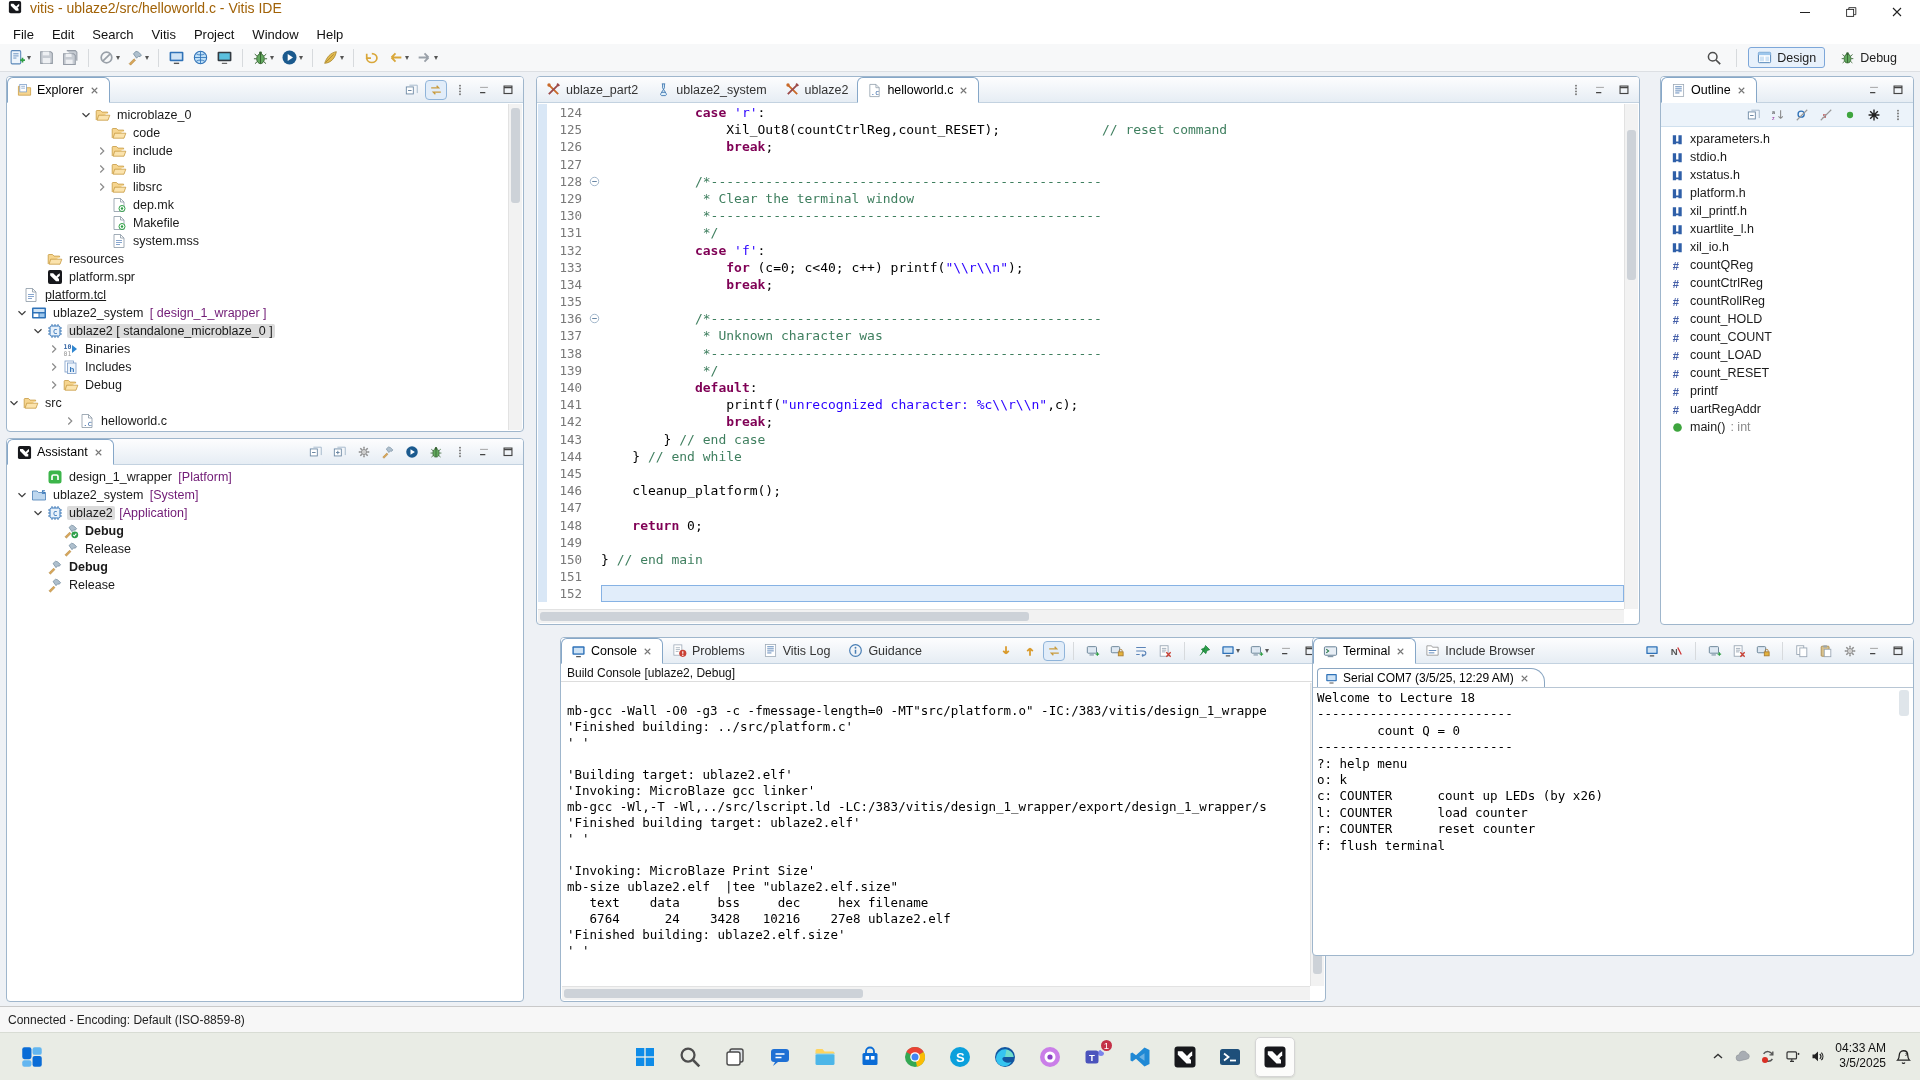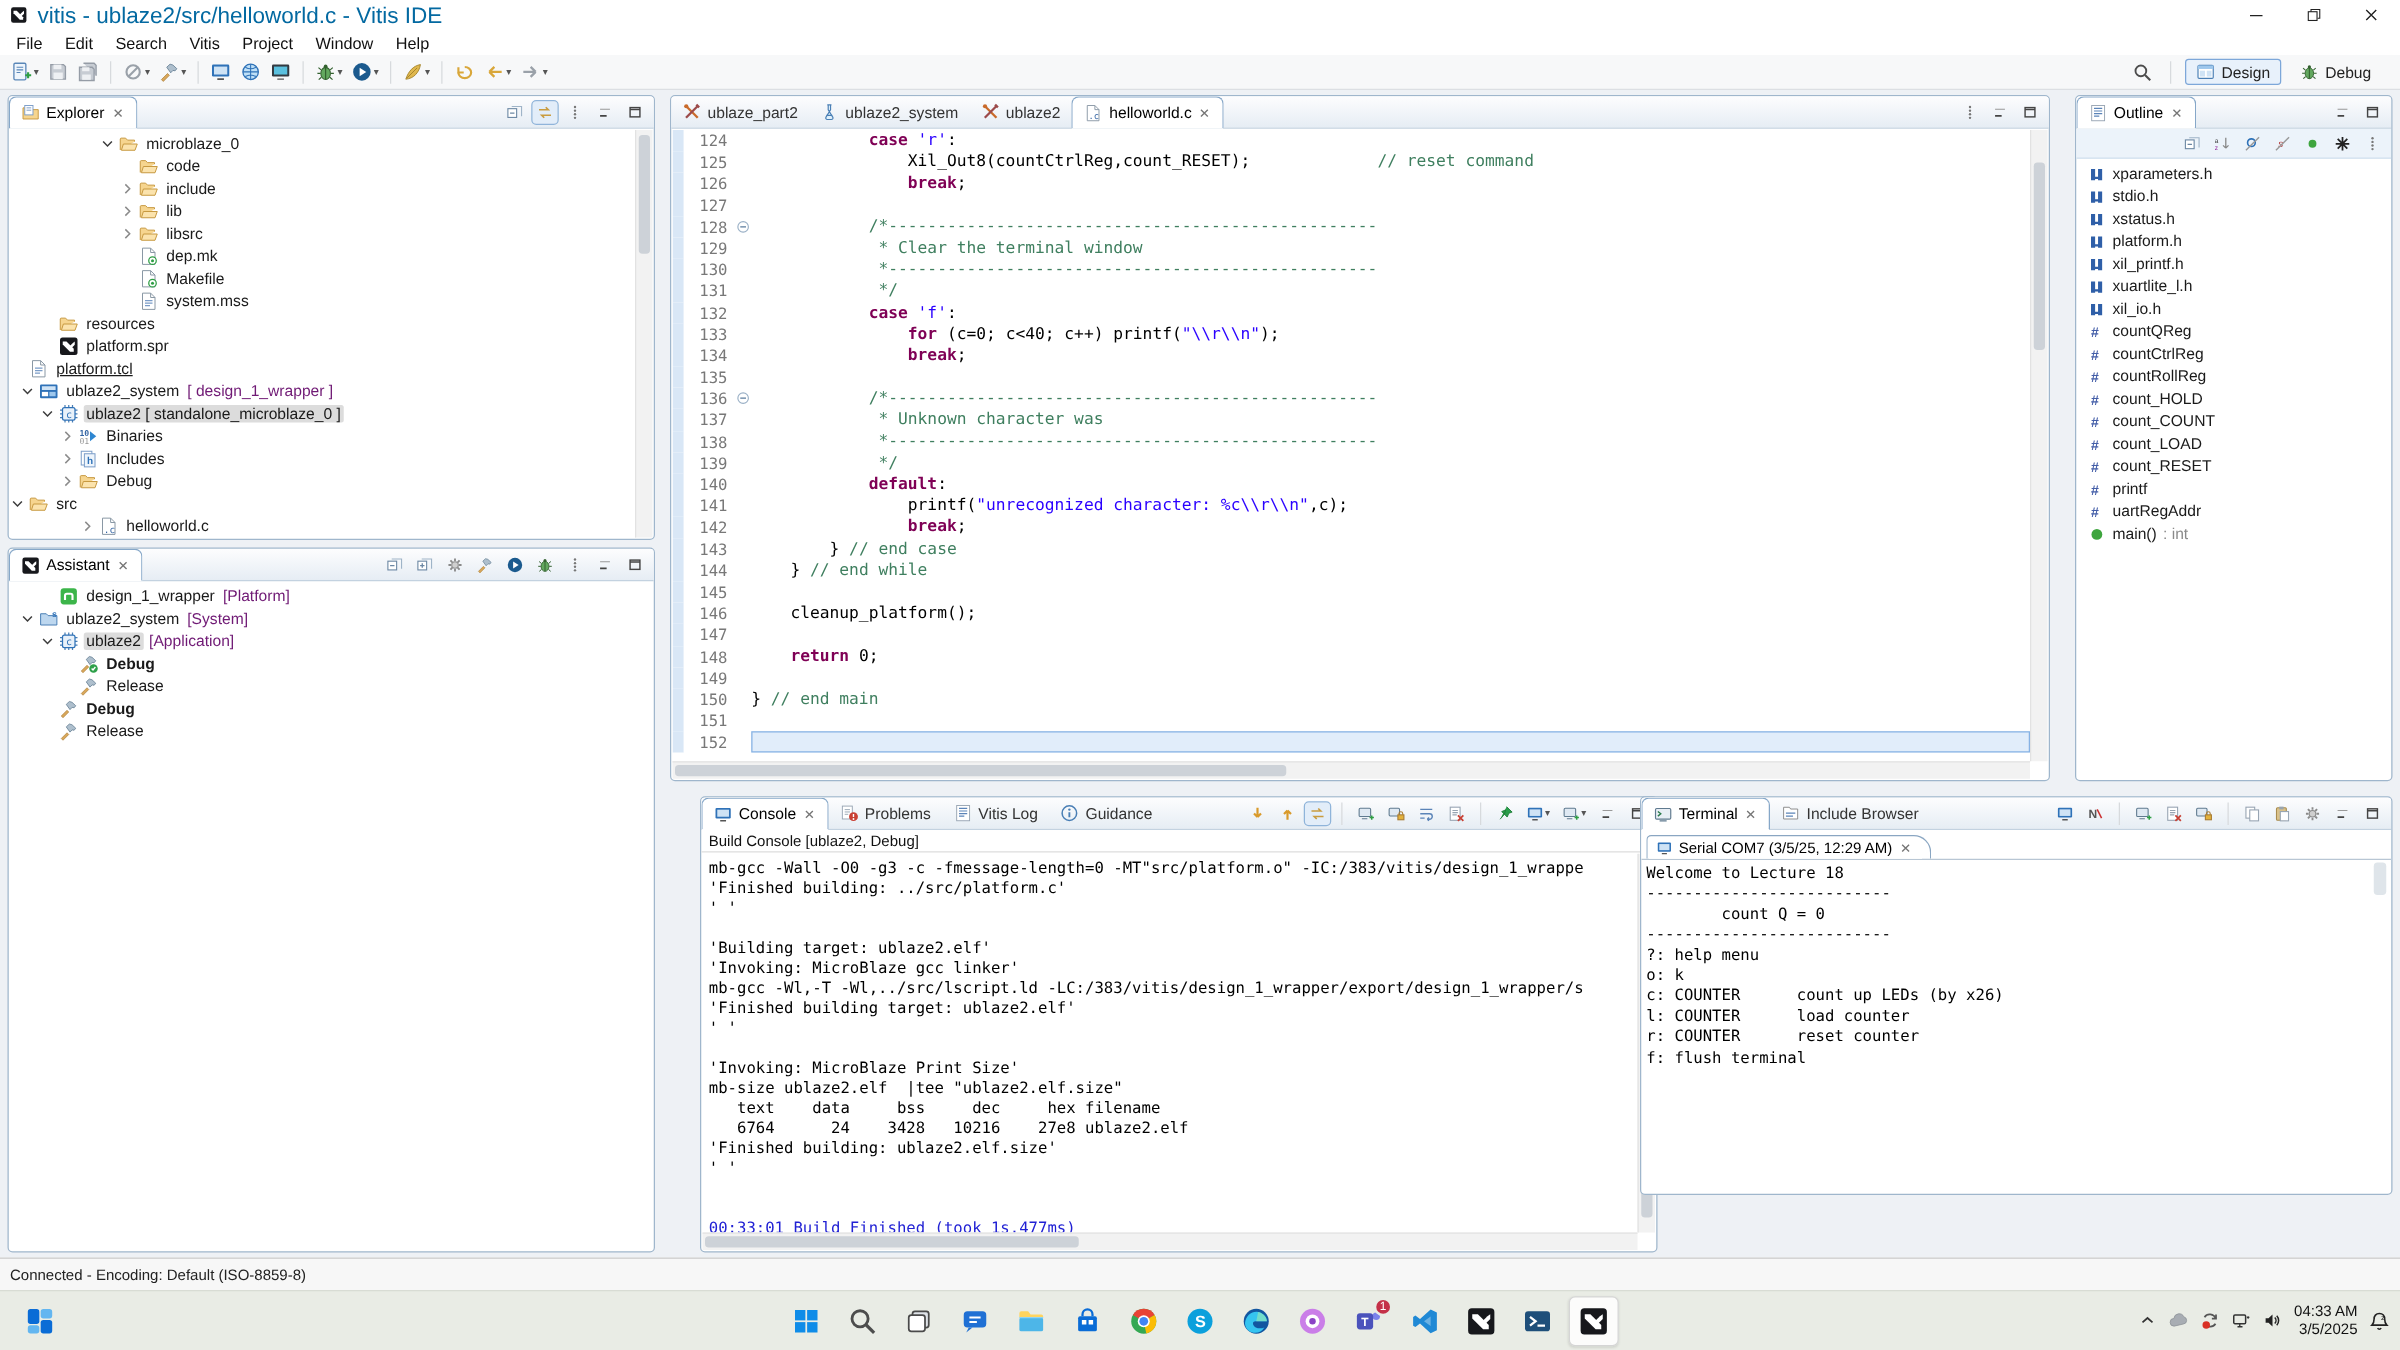--- a/index.html
+++ b/index.html
@@ -1,21 +1,21 @@
 <!DOCTYPE html>
 <html><head>
 <meta charset="utf-8">
 <style>
   *{box-sizing:border-box;margin:0;padding:0}
   html,body{width:1920px;height:1080px;overflow:hidden;font-family:"Liberation Sans",sans-serif;background:#dfe3dd}
   .icon{display:inline-flex;align-items:center;justify-content:center;flex:none}
   .icon svg{width:100%;height:100%}
   
   .ide{position:absolute;left:0;top:0;right:0;height:1032px;background:#fff;display:block}
-  .titlebar{height:24px;display:flex;align-items:center;background:#fff;padding-left:8px;font-size:18px;color:#0369a1}
+  .titlebar{height:24px;display:flex;align-items:flex-start;background:#fff;padding-left:8px;font-size:14px;color:#a16207}
   .titlebar .title{margin-left:8px}
   .wincontrols{margin-left:auto;display:flex;height:100%}
   .wbtn{width:46px;height:100%;display:flex;align-items:center;justify-content:center}
   .menubar{height:20px;display:flex;align-items:center;background:#fff;font-size:13px;padding-left:4px}
   .menu-item{padding:1px 9px;color:#111;border-radius:3px}
   .toolbar{height:28px;display:flex;align-items:center;background:#f7f8f9;border-bottom:1px solid #dcdfe3;padding:0 6px}
   .tbgroup{display:flex;align-items:center;gap:1px}
   .tbtn2{display:inline-flex;align-items:center;padding:2px 3px;border-radius:3px;gap:1px}
   .tbtn2.act{background:#e2edf9;outline:1px solid #8fb4da}
   .dArr{font-size:8px;color:#555;line-height:1}
@@ -46,21 +46,21 @@
   .cl .fm{width:14px;flex:none;display:flex;align-items:center;justify-content:center;background:#fff}
   .cl .ct{flex:1}
   .cl.cur .ct{background:#e1edfa;outline:1px solid #86b2e4;outline-offset:-1px}
   .k{color:#7f0055;font-weight:bold}.s{color:#2a00ff}.c{color:#3f7f5f}.p{color:#000}
   .vscroll{position:absolute;top:27px;right:1px;width:14px;bottom:15px;background:#f2f2f2;border-left:1px solid #e2e2e2}
   .vthumb{position:absolute;left:2px;right:2px;background:#cdd2d8;border-radius:3px}
   .hscroll{position:absolute;left:1px;right:15px;bottom:1px;height:14px;background:#f2f2f2;border-top:1px solid #e2e2e2}
   .hthumb{position:absolute;top:2px;bottom:2px;background:#cdd2d8;border-radius:3px}
   
   .con-sub{height:18px;font-size:12px;padding:2px 6px;border-bottom:1px solid #ddd;color:#111;white-space:nowrap}
-  .con-body{position:absolute;top:45px;left:1px;right:15px;bottom:15px;padding:3px 5px;overflow:hidden}
+  .con-body{position:absolute;top:45px;left:1px;right:15px;bottom:15px;padding:20px 5px;overflow:hidden}
   .conline{font-family:"DejaVu Sans Mono",monospace;font-size:12.5px;height:16px;line-height:16px;white-space:pre;color:#000}
   .conline.blue{color:#2121d4}
   
   .term-strip{height:24px;border-bottom:1px solid #b8c6d4;display:flex;align-items:flex-end;padding-left:4px;background:#fff}
   .term-session{display:inline-flex;align-items:center;gap:5px;border:1px solid #8aa6c2;border-bottom:none;border-radius:4px 14px 0 0;padding:2px 14px 2px 7px;font-size:12px;background:#fff}
   .term-body{position:absolute;top:52px;left:4px;right:16px;bottom:4px;overflow:hidden}
   .termline{font-family:"DejaVu Sans Mono",monospace;font-size:12.5px;height:16.4px;line-height:16.4px;white-space:pre;color:#000}
   
   .out-tools{height:24px;display:flex;justify-content:flex-end;align-items:center;gap:4px;padding:0 5px;background:#ecf3fa;border-bottom:1px solid #d0e0ee}
   .out-row{height:18px;display:flex;align-items:center;gap:5px;padding-left:9px;font-size:12.5px;color:#1a1a1a}

